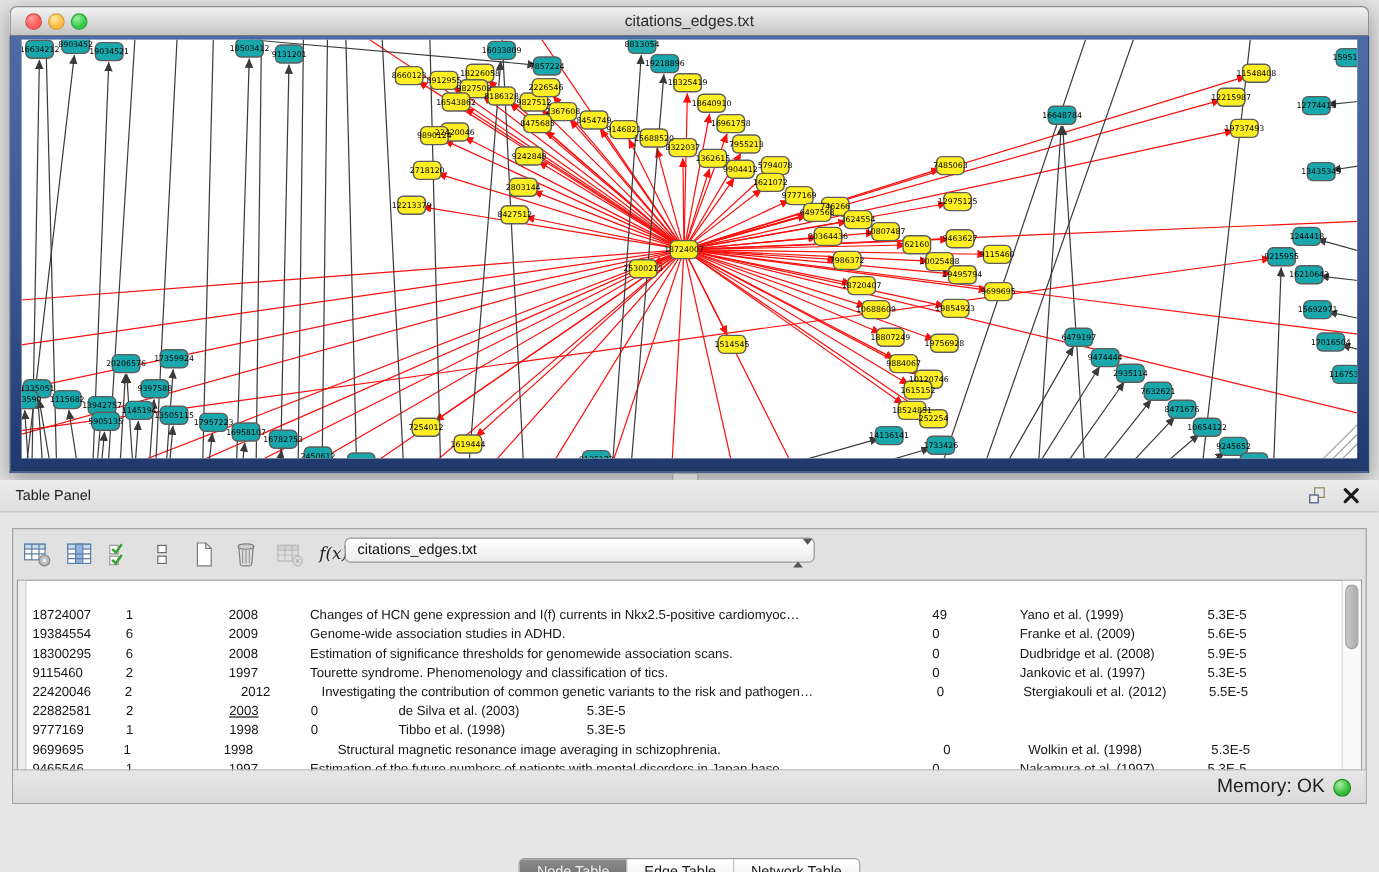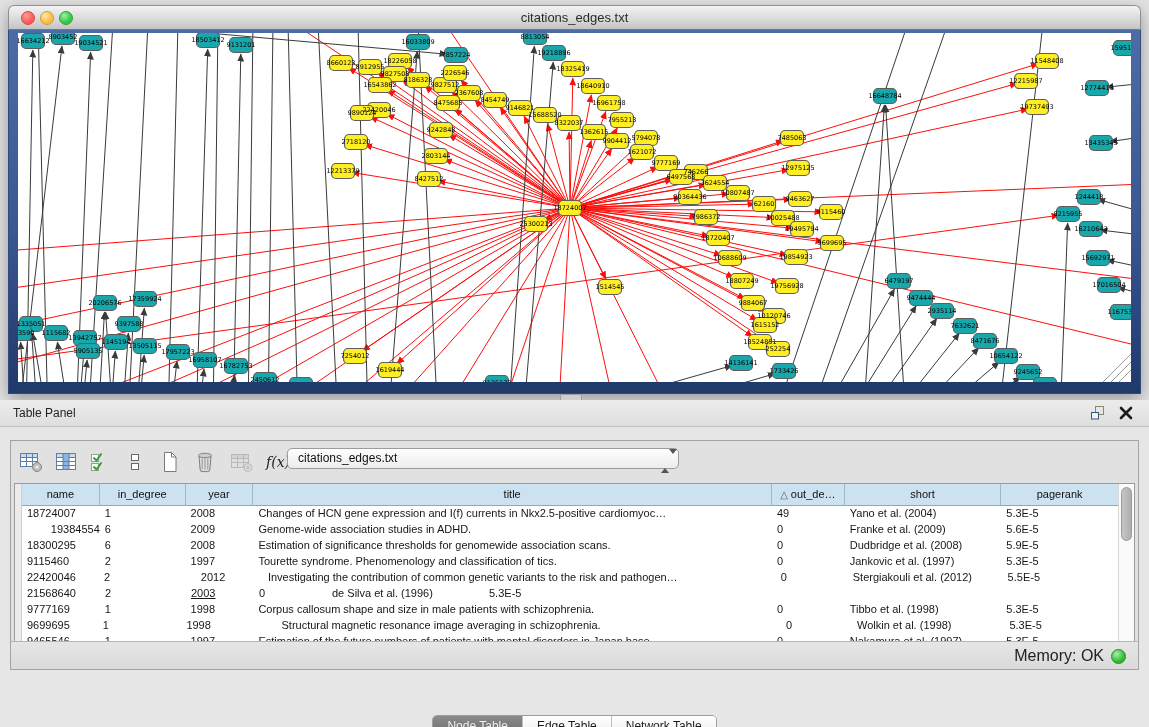--- a/index.html
+++ b/index.html
@@ -549,41 +549,32 @@
 
     <div id="table-combo">
       <span>citations_edges.txt</span>
       <span id="combo-arrows">
         <span class="up"></span><span class="dn"></span>
       </span>
     </div>
 
     <div id="tablewrap">
       <div id="left-strip"></div>
-      <div id="thead">
-          <div class="th" style="width: 78px;">name</div>
-          <div class="th" style="width: 86px;">in_degree</div>
-          <div class="th" style="width: 68px;">year</div>
-          <div class="th" style="width: 520px;">title</div>
-          <div class="th" style="width: 73px;"><span class="sort-glyph">△</span>out_de…</div>
-          <div class="th" style="width: 157px;">short</div>
-          <div class="th" style="width: 118px;">pagerank</div>
-        </div>
       <div id="tbody">
           <div class="tr">
             <div class="td" style="width: 78px;">18724007</div>
             <div class="td" style="width: 86px;">1</div>
             <div class="td" style="width: 68px;">2008</div>
             <div class="td" style="width: 520px;">Changes of HCN gene expression and I(f) currents in Nkx2.5-positive cardiomyoc…</div>
             <div class="td" style="width: 73px;">49</div>
-            <div class="td" style="width: 157px;">Yano et al. (2004)</div>
+            <div class="td" style="width: 157px;">Yano et al. (1999)</div>
             <div class="td" style="width: 118px;">5.3E-5</div>
           </div>
           <div class="tr">
-            <div class="td" style="width: 78px; text-align: right;">19384554</div>
+            <div class="td" style="width: 78px;">19384554</div>
             <div class="td" style="width: 86px;">6</div>
             <div class="td" style="width: 68px;">2009</div>
             <div class="td" style="width: 520px;">Genome-wide association studies in ADHD.</div>
             <div class="td" style="width: 73px;">0</div>
             <div class="td" style="width: 157px;">Franke et al. (2009)</div>
             <div class="td" style="width: 118px;">5.6E-5</div>
           </div>
           <div class="tr">
             <div class="td" style="width: 78px;">18300295</div>
             <div class="td" style="width: 86px;">6</div>
@@ -605,32 +596,31 @@
           <div class="tr">
             <div class="td" style="width: 78px;">22420046</div>
             <div class="td" style="width: 86px;">2</div>
             <div class="td" style="width: 68px; margin-left: 12px;">2012</div>
             <div class="td" style="width: 520px;">Investigating the contribution of common genetic variants to the risk and pathogen…</div>
             <div class="td" style="width: 73px;">0</div>
             <div class="td" style="width: 157px;">Stergiakouli et al. (2012)</div>
             <div class="td" style="width: 118px;">5.5E-5</div>
           </div>
           <div class="tr">
-            <div class="td" style="width: 78px;">21568640</div>
+            <div class="td" style="width: 78px;">22882581</div>
             <div class="td" style="width: 86px;">2</div>
             <div class="td" style="width: 68px; text-decoration: underline;">2003</div>
             <div class="td" style="width: 73px;">0</div>
-            <div class="td" style="width: 157px;">de Silva et al. (1996)</div>
+            <div class="td" style="width: 157px;">de Silva et al. (2003)</div>
             <div class="td" style="width: 118px;">5.3E-5</div>
           </div>
           <div class="tr">
             <div class="td" style="width: 78px;">9777169</div>
             <div class="td" style="width: 86px;">1</div>
             <div class="td" style="width: 68px;">1998</div>
-            <div class="td" style="width: 520px;">Corpus callosum shape and size in male patients with schizophrenia.</div>
             <div class="td" style="width: 73px;">0</div>
             <div class="td" style="width: 157px;">Tibbo et al. (1998)</div>
             <div class="td" style="width: 118px;">5.3E-5</div>
           </div>
           <div class="tr">
             <div class="td" style="width: 78px;">9699695</div>
             <div class="td" style="width: 86px;">1</div>
             <div class="td" style="width: 68px;">1998</div>
             <div class="td" style="width: 520px; margin-left: 29px;">Structural magnetic resonance image averaging in schizophrenia.</div>
             <div class="td" style="width: 73px;">0</div>

